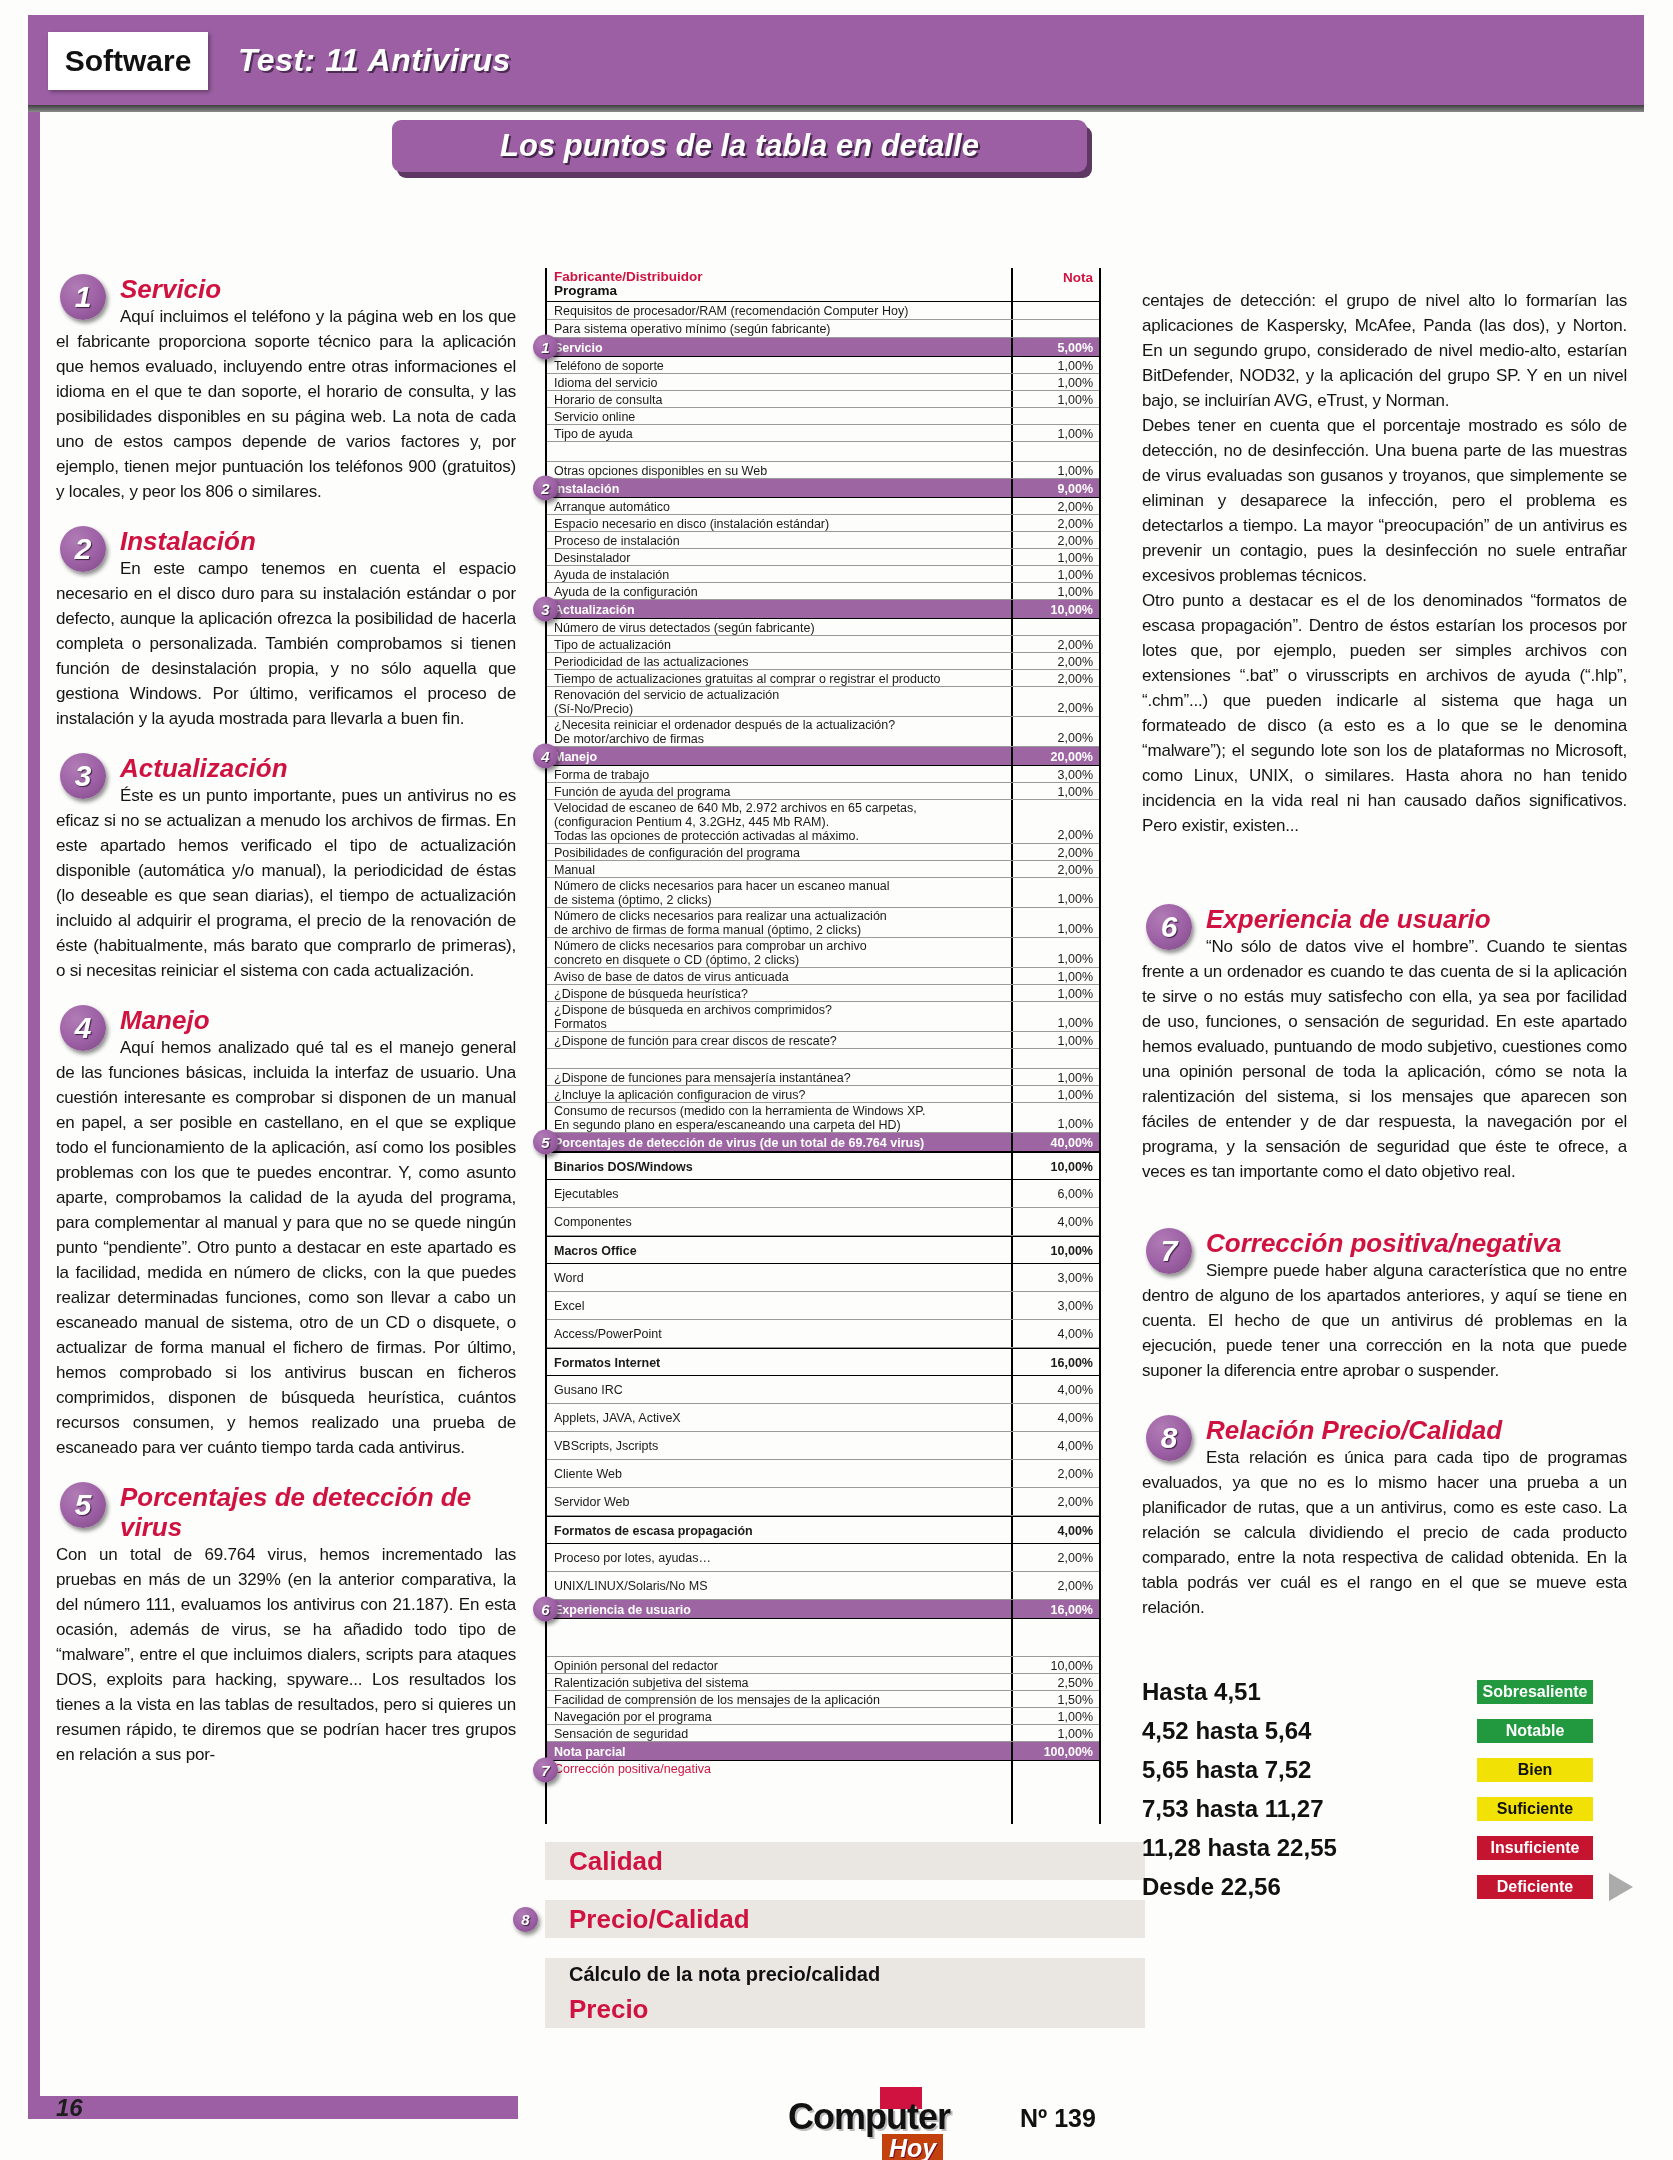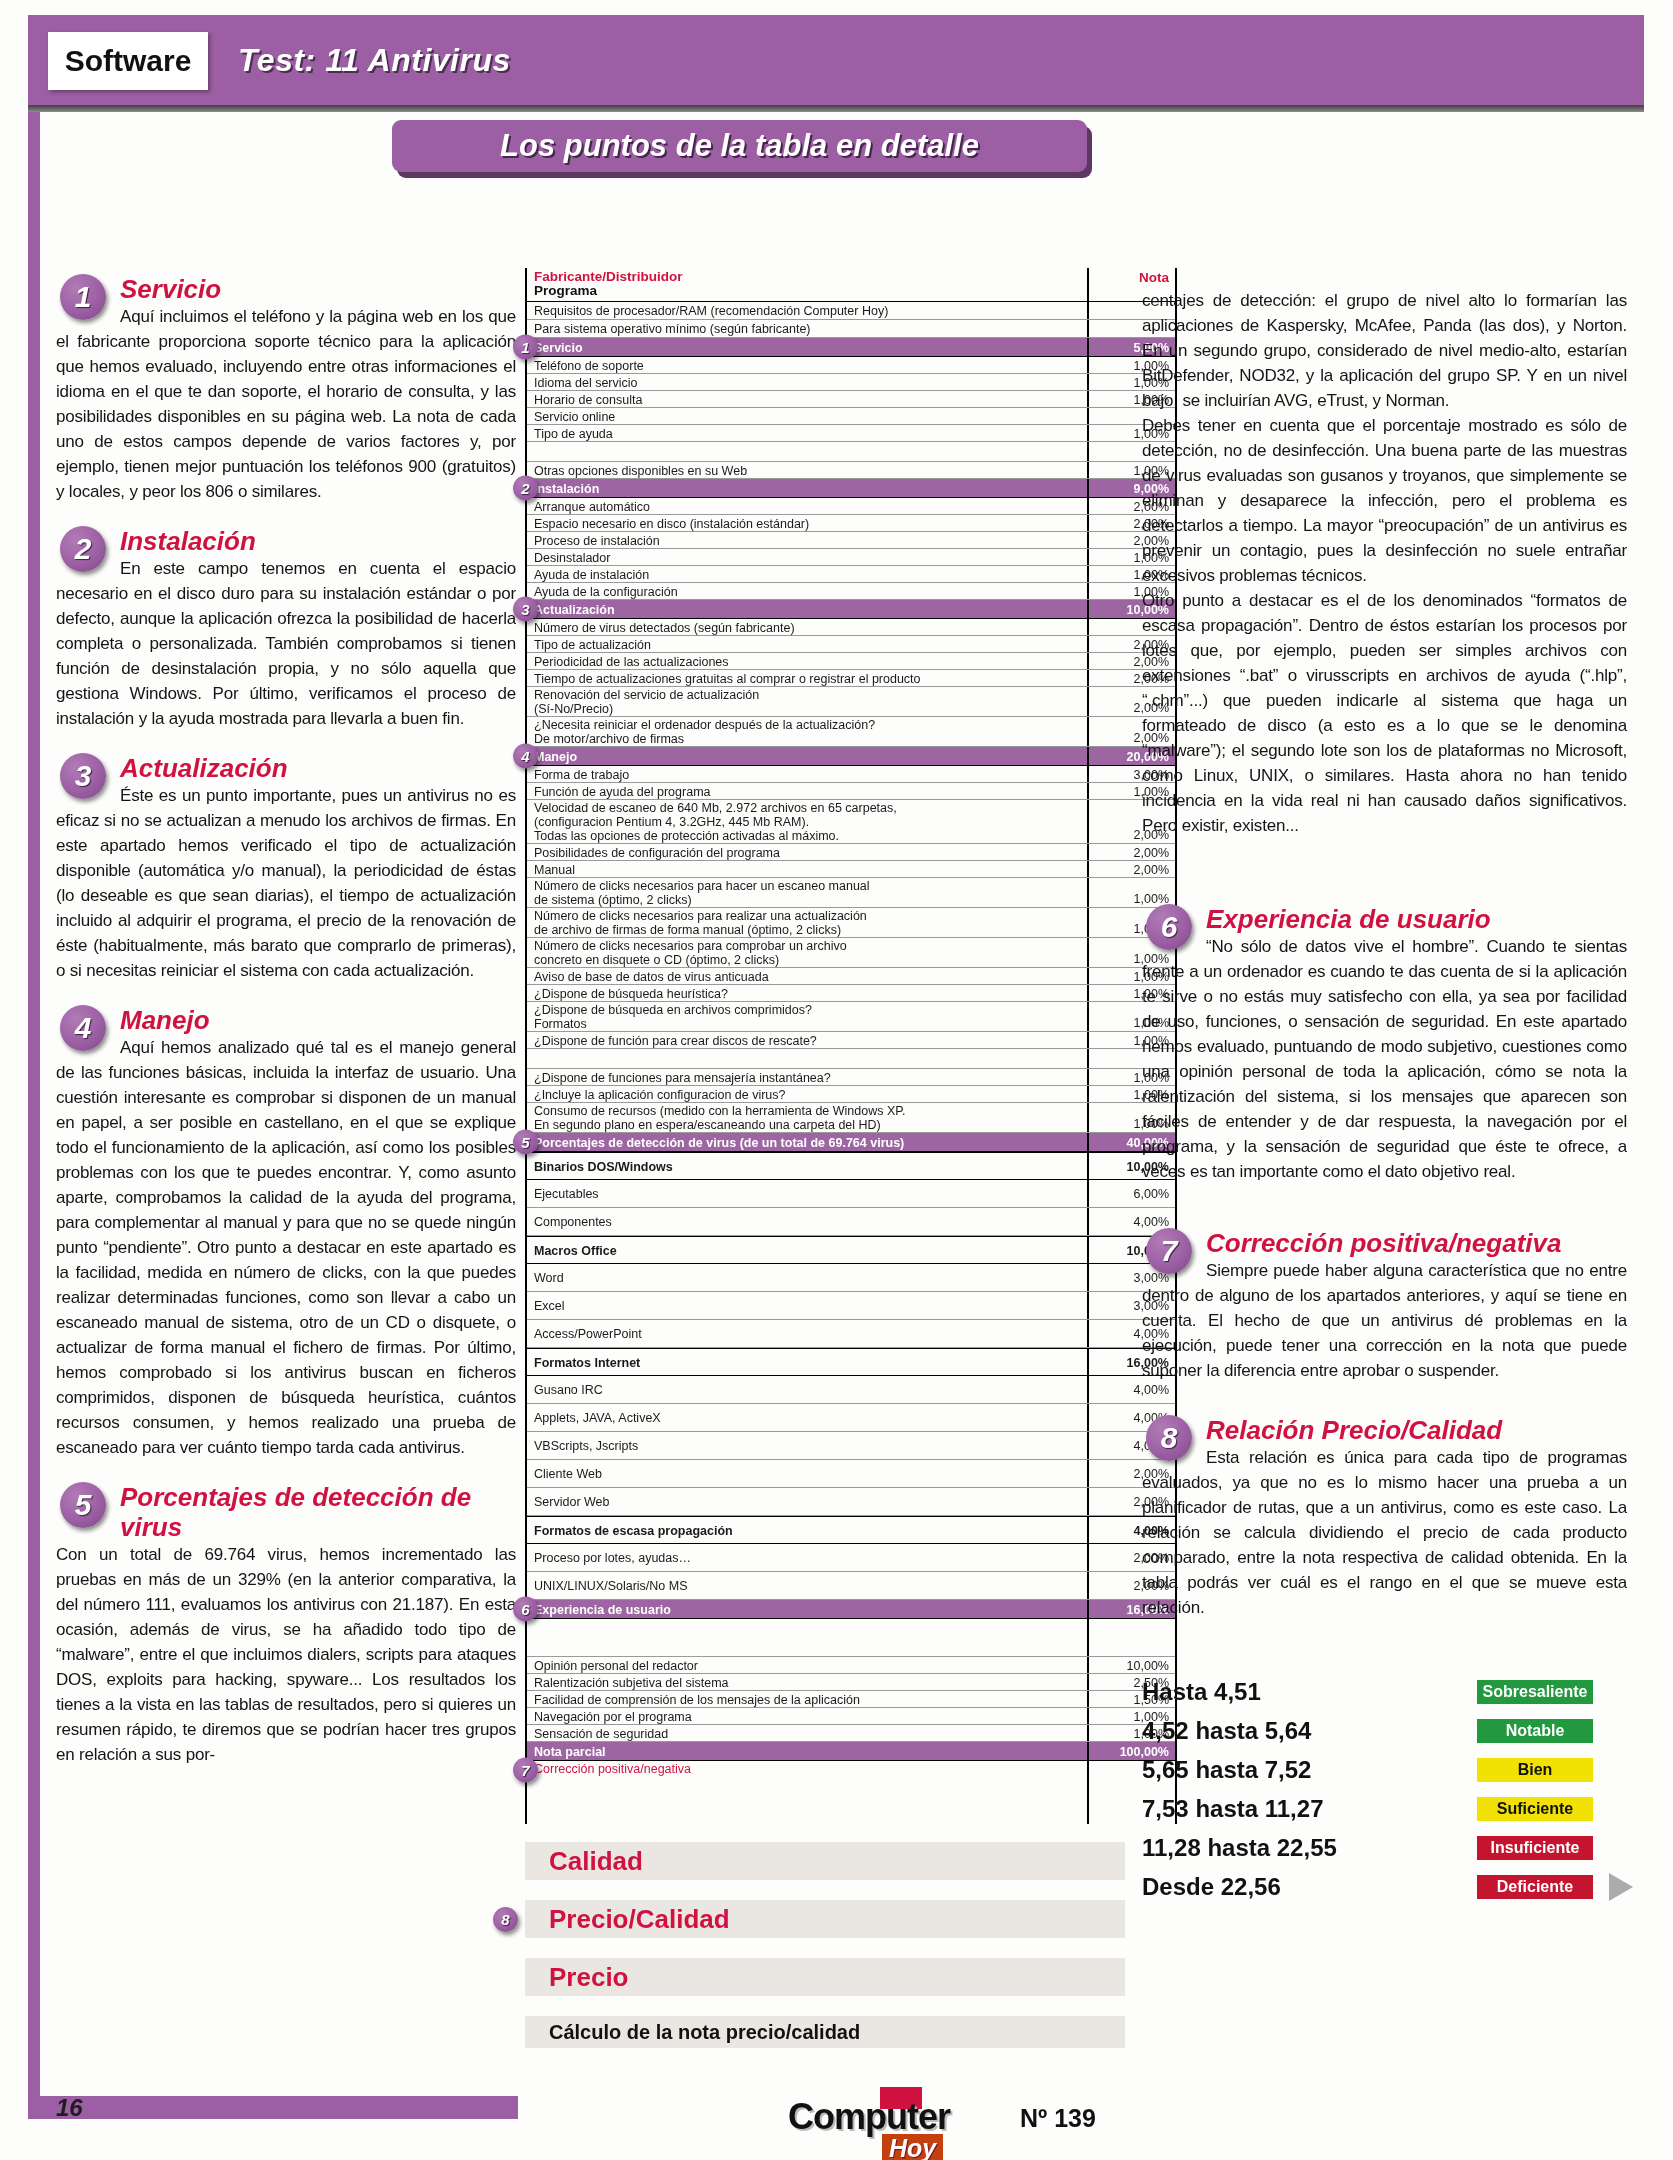--- a/index.html
+++ b/index.html
@@ -46,21 +46,21 @@
                  font-size:16px; font-weight:bold; margin-right:34px; }
   .sb-green  { background:#23993f; color:#fff;text-align:right; }
   .sb-yellow { background:#f2e104; color:#111; }
   .sb-red    { background:#c41430; color:#fff; }
   .scale-arrow { position:absolute; right:-6px; top:50%; transform:translateY(-50%);
                  width:0; height:0; border-top:14px solid transparent; border-bottom:14px solid transparent;
                  border-left:24px solid #ababab; display:none; }
   .scale-row:last-child .scale-arrow { display:block; }
 
   
-  .mid { position:absolute; left:525px; top:268px; width:652px; }
+  .mid { position:absolute; left:545px; top:268px; width:556px; }
   .vtable { border-left:2px solid #000; border-right:2px solid #000; }
   .trow { position:relative; display:grid; grid-template-columns:1fr 86px; border-bottom:1px solid #9a9a9a;
           font-size:12.5px; color:#1a1a1a; }
   .tlabel { border-right:2px solid #000; padding:1px 4px 0 7px; line-height:14px; display:flex;
             flex-direction:column; justify-content:center; }
   .tvalue { text-align:right; padding:1px 6px 0 0; display:flex; align-items:center; justify-content:flex-end; }
   .trow.h-head { height:34px; border-bottom:1.5px solid #000; }
   .h-head .tlabel { justify-content:flex-start; padding-top:2px; }
   .h-head .l1 { color:#d01240; font-weight:bold; font-size:13.5px; }
   .h-head .l2 { color:#111; font-weight:bold; font-size:13.5px; }
@@ -721,26 +721,26 @@
     <div class="bands" id="bands">
   <div class="band normal">
     <span class="band-label red">Calidad</span>
   </div>
 
   <div class="band normal">
     <span class="band-label red">Precio/Calidad</span>
   <span class="badge">8</span>
         </div>
 
+  <div class="band small">
+    <span class="band-label black">Cálculo de la nota precio/calidad</span>
+  </div>
+
   <div class="band normal">
     <span class="band-label red">Precio</span>
-  </div>
-
-  <div class="band small">
-    <span class="band-label black">Cálculo de la nota precio/calidad</span>
   </div>
 </div>
   </div>
 
   <div class="col-right">
     <div class="intro" id="right-intro">
         <p>centajes de detección: el grupo de nivel alto lo formarían las aplicaciones de Kaspersky, McAfee, Panda (las dos), y Norton. En un segundo grupo, considerado de nivel medio-alto, estarían BitDefender, NOD32, y la aplicación del grupo SP. Y en un nivel bajo, se incluirían AVG, eTrust, y Norman.</p>
         <p>Debes tener en cuenta que el porcentaje mostrado es sólo de detección, no de desinfección. Una buena parte de las muestras de virus evaluadas son gusanos y troyanos, que simplemente se eliminan y desaparece la infección, pero el problema es detectarlos a tiempo. La mayor “preocupación” de un antivirus es prevenir un contagio, pues la desinfección no suele entrañar excesivos problemas técnicos.</p>
         <p>Otro punto a destacar es el de los denominados “formatos de escasa propagación”. Dentro de éstos estarían los procesos por lotes que, por ejemplo, pueden ser simples archivos con extensiones “.bat” o virusscripts en archivos de ayuda (“.hlp”, “.chm”...) que pueden indicarle al sistema que haga un formateado de disco (a esto es a lo que se le denomina “malware”); el segundo lote son los de plataformas no Microsoft, como Linux, UNIX, o similares. Hasta ahora no han tenido incidencia en la vida real ni han causado daños significativos. Pero existir, existen...</p>
       </div>

